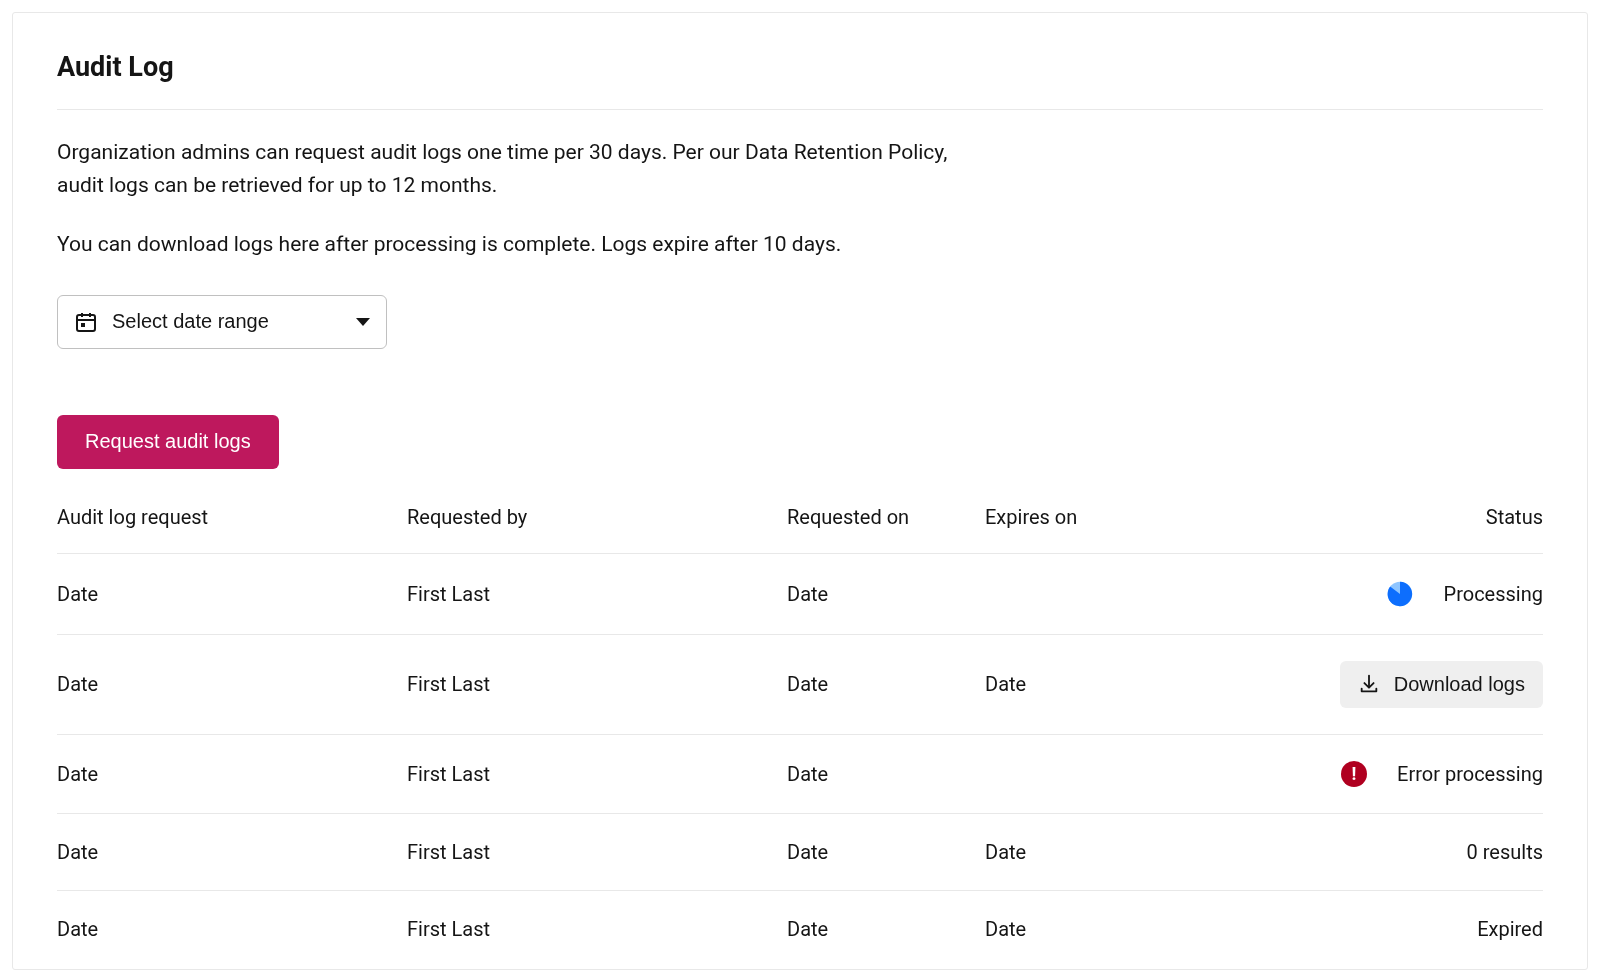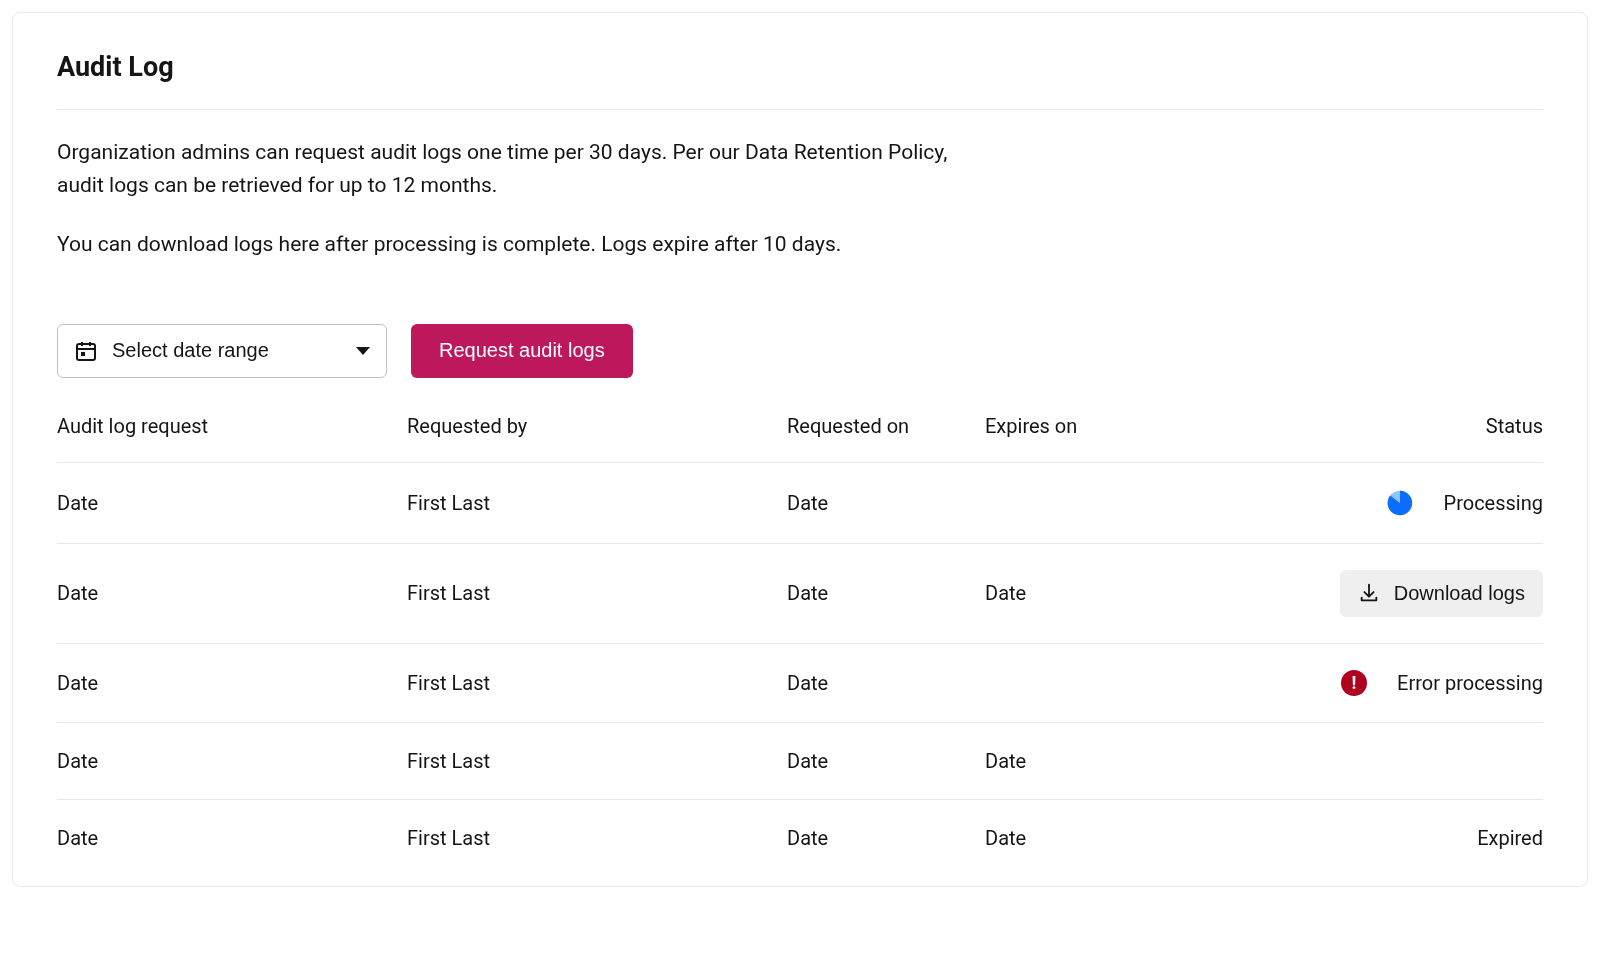--- a/index.html
+++ b/index.html
@@ -7,22 +7,22 @@
       padding: 0;
       box-sizing: border-box;
     }
     body {
       font-family: -apple-system, BlinkMacSystemFont, 'Segoe UI', Roboto, Helvetica, Arial, sans-serif;
       background: #ffffff;
       padding: 12px;
     }
     .card {
       border: 1px solid #e8e8e8;
-      border-radius: 8px;
-      padding: 38px 44px 36px 44px;
+      border-radius: 3px;
+      padding: 38px 44px 28px 44px;
     }
     .page-title {
       font-size: 27px;
       font-weight: 700;
       color: #151515;
       margin-bottom: 26px;
     }
     .title-divider {
       border: none;
       border-top: 1px solid #e8e8e8;
@@ -36,23 +36,24 @@
       margin-bottom: 28px;
     }
     .description-2 {
       font-size: 21px;
       color: #151515;
       line-height: 1.5;
       margin-bottom: 34px;
     }
     .controls-row {
       display: flex;
-      gap: 24px;
-      align-items: flex-end;
+      gap: 37px;
+      align-items: flex-start;
       margin-bottom: 36px;
+      flex-direction: column;
     }
     .date-range-button {
       display: flex;
       align-items: center;
       border: 1px solid #c0c0c0;
       border-radius: 6px;
       background: #ffffff;
       padding: 0 16px;
       height: 54px;
       font-size: 20px;
@@ -239,20 +240,23 @@
             <span class="error-icon">!</span>
             <span>Error processing</span>
           </span>
         </div>
       </div>
       <div class="table-row">
         <div class="col-1">Date</div>
         <div class="col-2">First Last</div>
         <div class="col-3">Date</div>
         <div class="col-4">Date</div>
+        <div class="col-5">
+          <span>0 results</span>
+        </div>
       </div>
       <div class="table-row">
         <div class="col-1">Date</div>
         <div class="col-2">First Last</div>
         <div class="col-3">Date</div>
         <div class="col-4">Date</div>
         <div class="col-5">
           <span>Expired</span>
         </div>
       </div>

